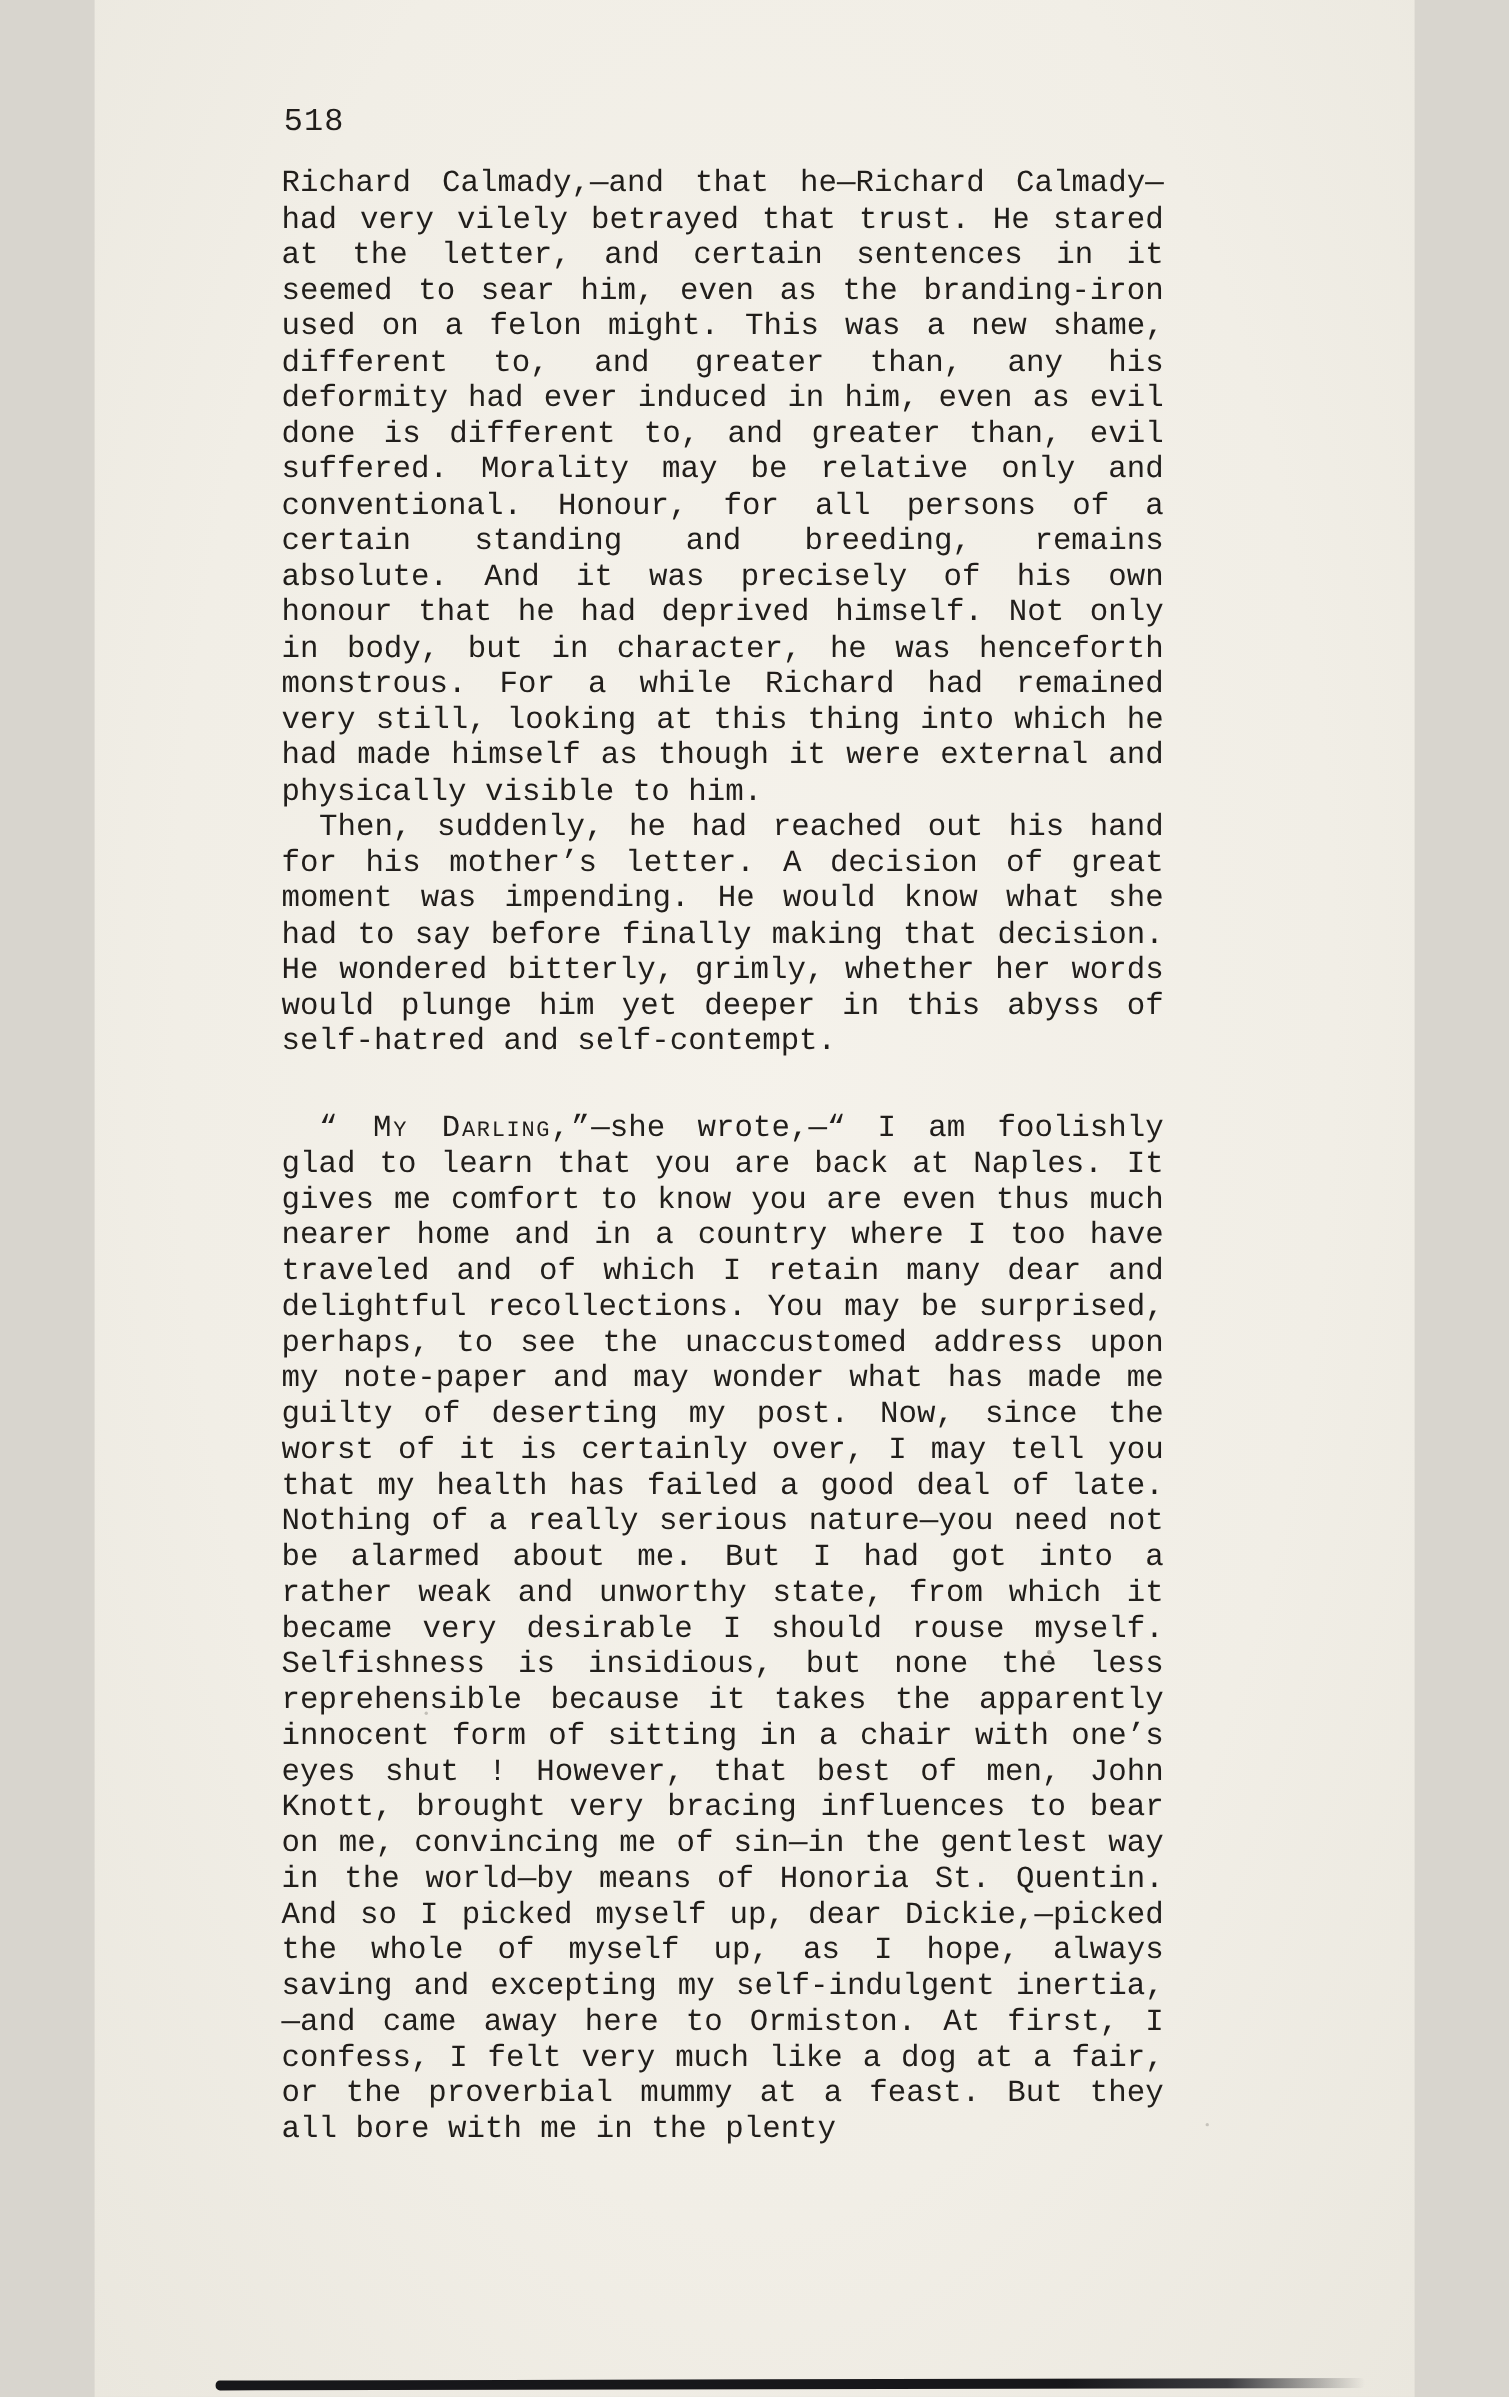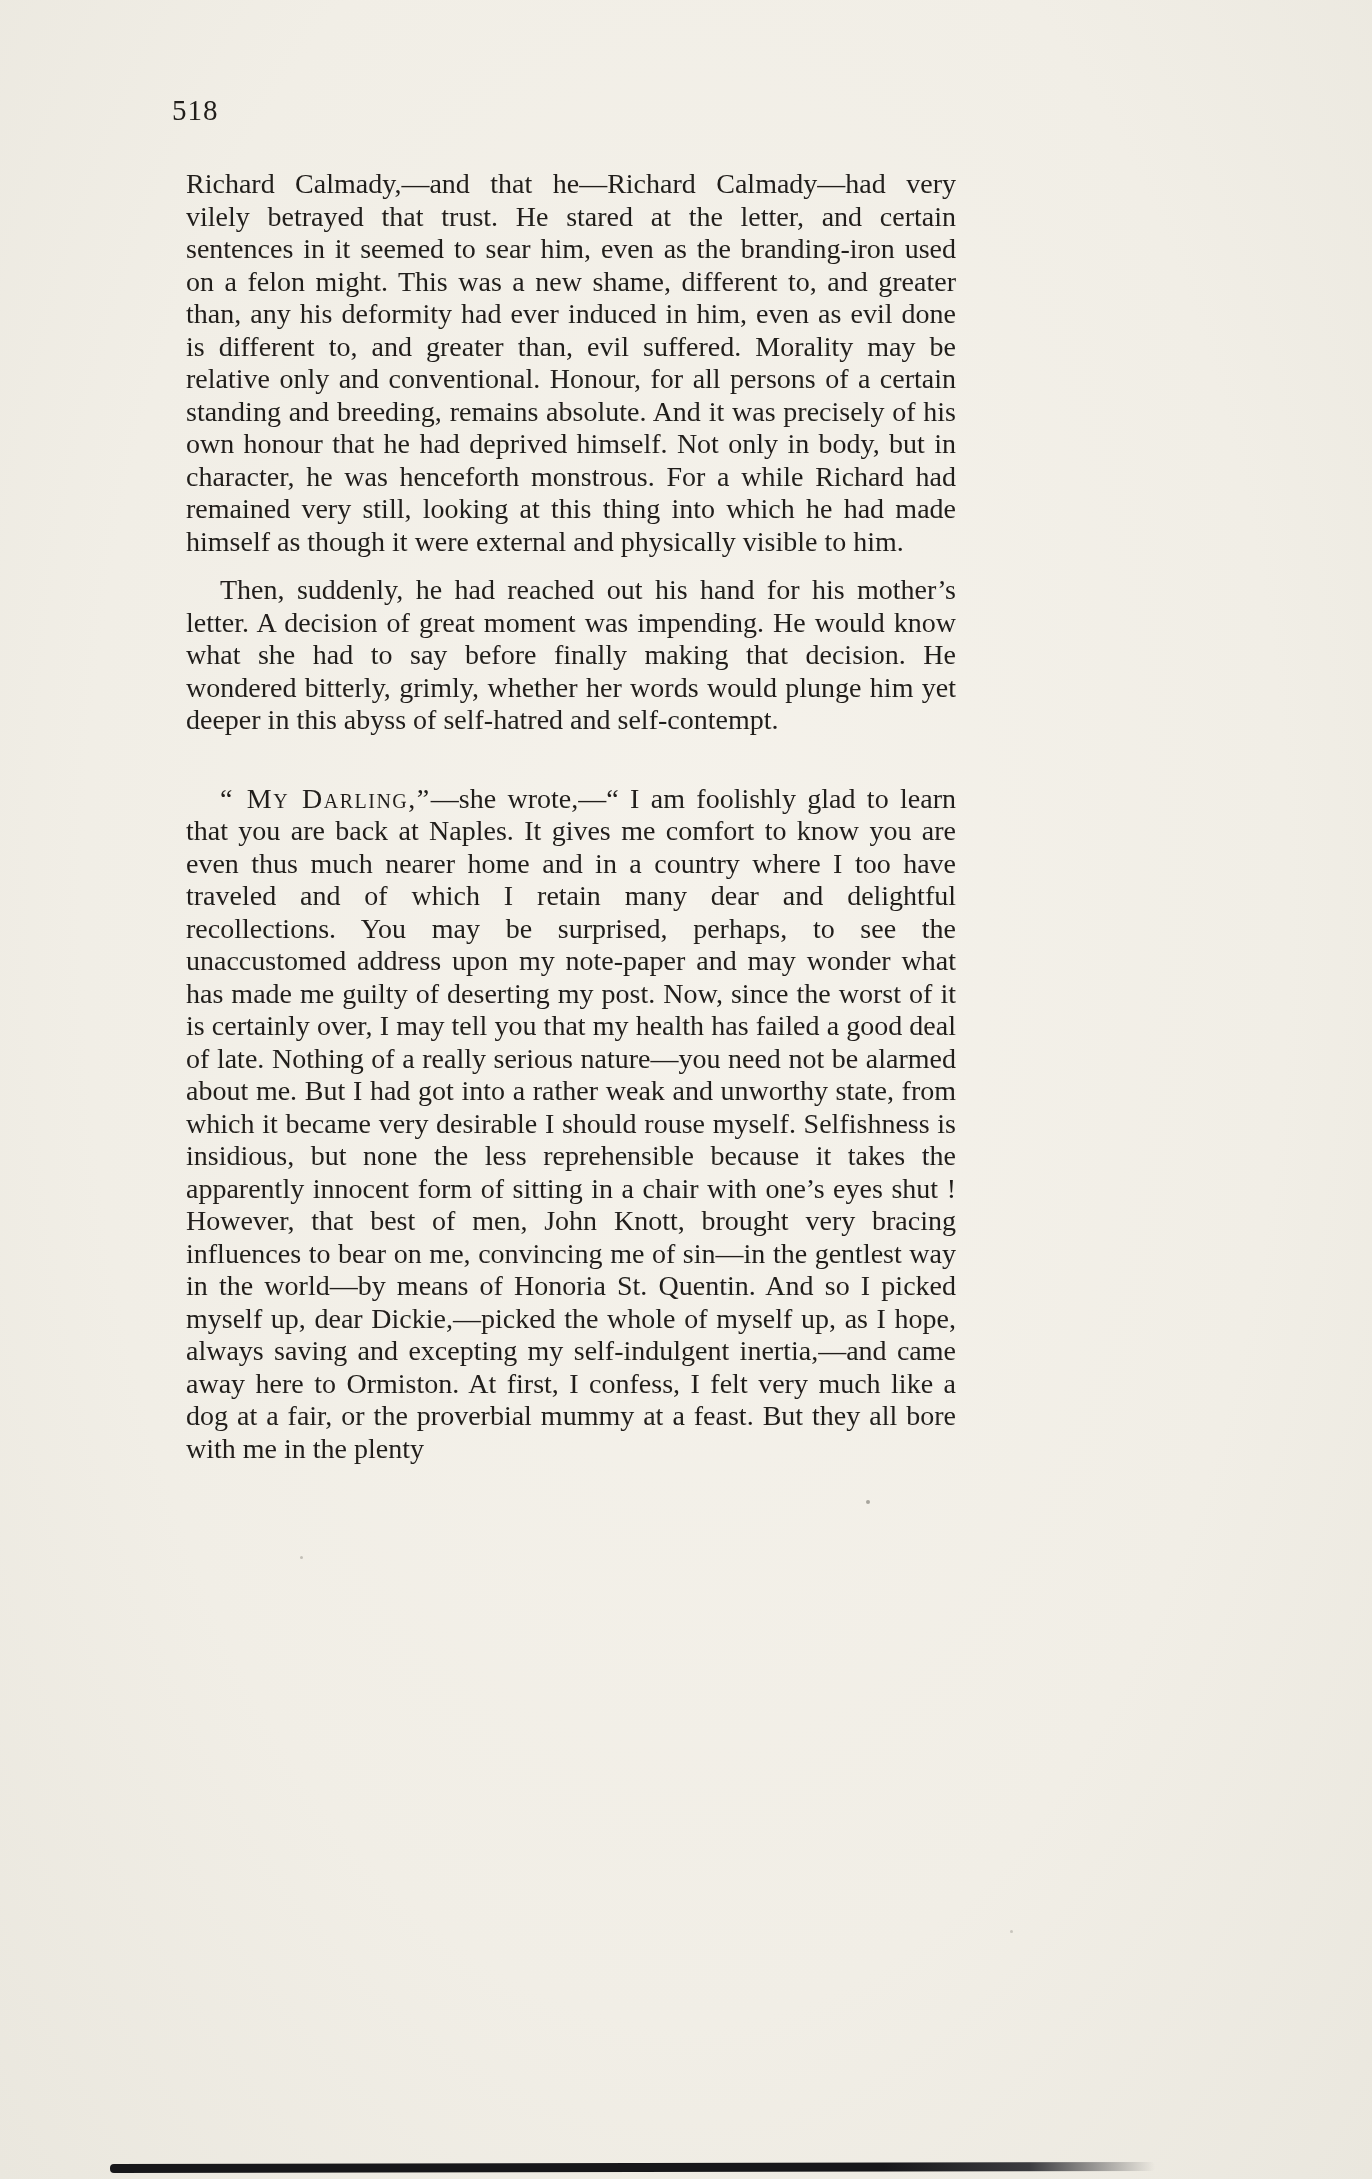--- a/index.html
+++ b/index.html
@@ -2,26 +2,26 @@
 <html><head>
 <meta charset="utf-8">
 <style>
   html, body {
     margin: 0;
     padding: 0;
     background: #d8d5ce;
   }
   .scan-page {
     position: relative;
-    width: 1372px;
+    width: 1200px;
     height: 2179px;
     margin: 0 auto;
     background: radial-gradient(ellipse at 50% 42%, #f5f2eb 0%, #f1eee6 62%, #eae7de 100%);
     overflow: hidden;
-    font-family: Liberation Serif, serif;
+    font-family: Liberation Mono, monospace;
     color: #211e1b;
   }
   .page-header {
     position: absolute;
     top: 86px;
     left: 170px;
     width: 802px;
     height: 48px;
   }
   .page-number {
@@ -42,21 +42,21 @@
   .text-block {
     position: absolute;
     top: 152px;
     left: 170px;
     width: 802px;
     font-size: 28px;
     line-height: 32.5px;
     text-align: justify;
   }
   .para {
-    margin: 16px;
+    margin: 0;
   }
   .para.indent {
     text-indent: 34px;
   }
   .para.letter {
     margin-top: 46px;
   }
   .smallcaps {
     font-variant: small-caps;
     letter-spacing: 1.5px;

